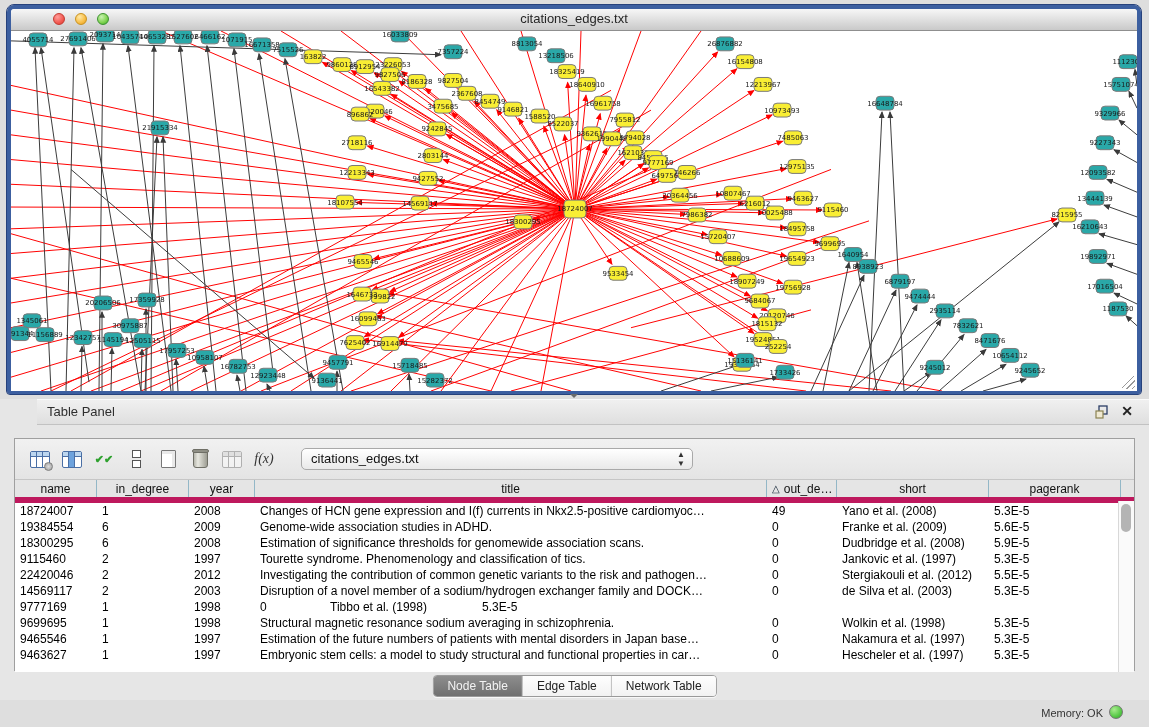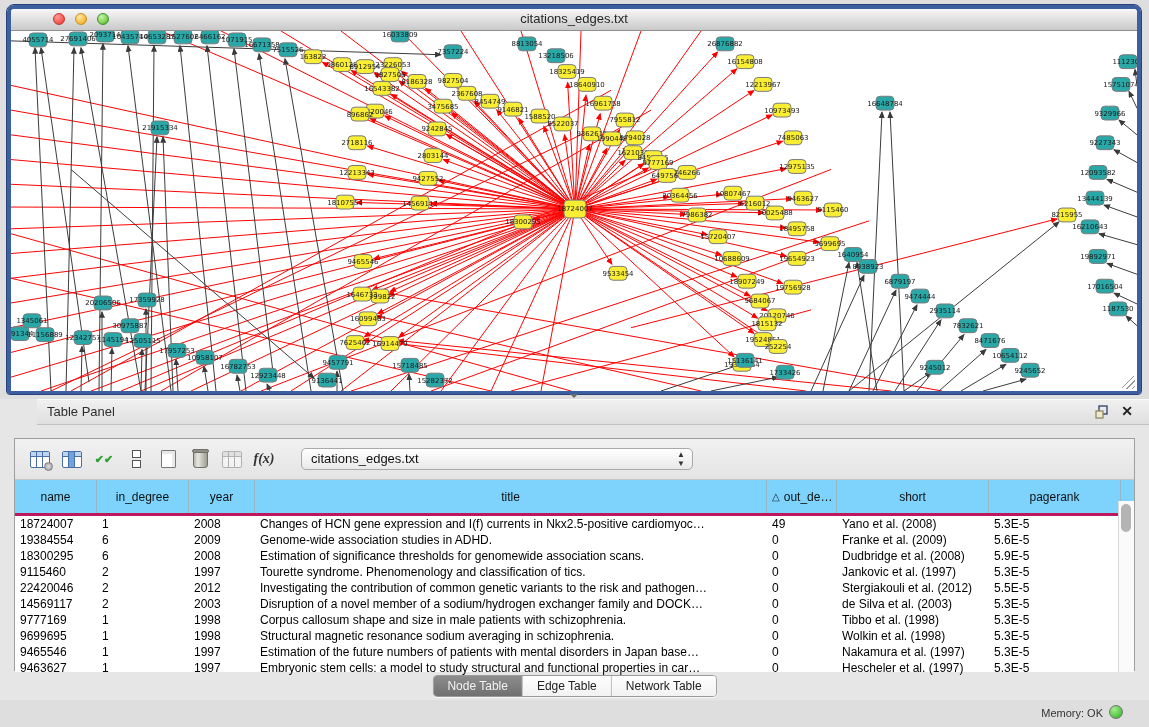--- a/index.html
+++ b/index.html
@@ -44,28 +44,28 @@
     border-top:1px solid #fbfbfb;border-bottom:1px solid #c2c2c2;position:relative;margin-left:37px;}
   .panel-title{position:absolute;left:10px;top:4px;font-size:13px;color:#2e2e2e;}
   .panel-float{position:absolute;right:40px;top:5px;width:14px;height:14px;}
   .panel-close{position:absolute;right:16px;top:3px;font-size:14px;font-weight:bold;color:#222;line-height:16px;}
   .panel-body{position:absolute;left:14px;top:39px;width:1121px;height:233px;
     border:1px solid #9f9f9f;background:#fff;box-sizing:border-box;}
   
   .ttoolbar{height:40px;background:linear-gradient(#f1f1f1,#e4e4e4);
     border-bottom:1px solid #c6c6c6;display:flex;align-items:center;padding-left:12px;}
   .tbicon{width:26px;height:24px;margin-right:6px;display:flex;align-items:center;justify-content:center;}
-  .fx{font-family:"Liberation Serif",serif;font-style:italic;font-weight:bold;font-size:14px;color:#333;}
+  .fx{font-family:"Liberation Serif",serif;font-style:italic;font-weight:normal;font-size:14px;color:#333;}
   .combo{margin-left:18px;width:392px;height:22px;border:1px solid #a9a9a9;border-radius:5px;
     background:linear-gradient(#ffffff,#e9e9e9);position:relative;box-sizing:border-box;
     font-size:13px;color:#111;line-height:20px;padding-left:9px;}
   .combo .stepper{position:absolute;right:7px;top:1px;font-size:8px;color:#333;line-height:9px;text-align:center;}
   
   .tablewrap{position:relative;width:100%;height:192px;background:#fff;}
-  .thead{display:flex;height:36px;background:#7dd3fc;border-bottom:3px solid #be185d;box-sizing:border-box;}
+  .thead{display:flex;height:23px;background:#e5e5e5;border-bottom:6px solid #be185d;box-sizing:border-box;}
   .th{box-sizing:border-box;border-right:1px solid #93b7c7;font-size:12px;color:#111;
     display:flex;align-items:center;justify-content:center;overflow:hidden;white-space:nowrap;}
   .th .sortglyph{font-size:10px;margin-right:4px;color:#123;}
   .th.lefty{justify-content:flex-start;padding-left:5px;}
   .tr{display:flex;height:16px;}
   .td{box-sizing:border-box;font-size:12px;color:#000;overflow:hidden;white-space:nowrap;
     padding-left:5px;line-height:16px;}
   .vscroll{position:absolute;right:0;top:21px;bottom:0;width:15px;background:#fafafa;border-left:1px solid #d8d8d8;}
   .vthumb{position:absolute;left:2px;top:3px;width:10px;height:28px;border-radius:6px;background:#b4b4b4;}
   
@@ -679,21 +679,20 @@
             <div class="td" style="width: 66px;">2003</div>
             <div class="td" style="width: 512px;">Disruption of a novel member of a sodium/hydrogen exchanger family and DOCK…</div>
             <div class="td" style="width: 70px;">0</div>
             <div class="td" style="width: 152px;">de Silva et al. (2003)</div>
             <div class="td" style="width: 132px;">5.3E-5</div>
           </div>
           <div class="tr">
             <div class="td" style="width: 82px;">9777169</div>
             <div class="td" style="width: 92px;">1</div>
             <div class="td" style="width: 66px;">1998</div>
-            <div class="td" style="width: 512px;">Corpus callosum shape and size in male patients with schizophrenia.</div>
             <div class="td" style="width: 70px;">0</div>
             <div class="td" style="width: 152px;">Tibbo et al. (1998)</div>
             <div class="td" style="width: 132px;">5.3E-5</div>
           </div>
           <div class="tr">
             <div class="td" style="width: 82px;">9699695</div>
             <div class="td" style="width: 92px;">1</div>
             <div class="td" style="width: 66px;">1998</div>
             <div class="td" style="width: 512px;">Structural magnetic resonance sodium averaging in schizophrenia.</div>
             <div class="td" style="width: 70px;">0</div>

